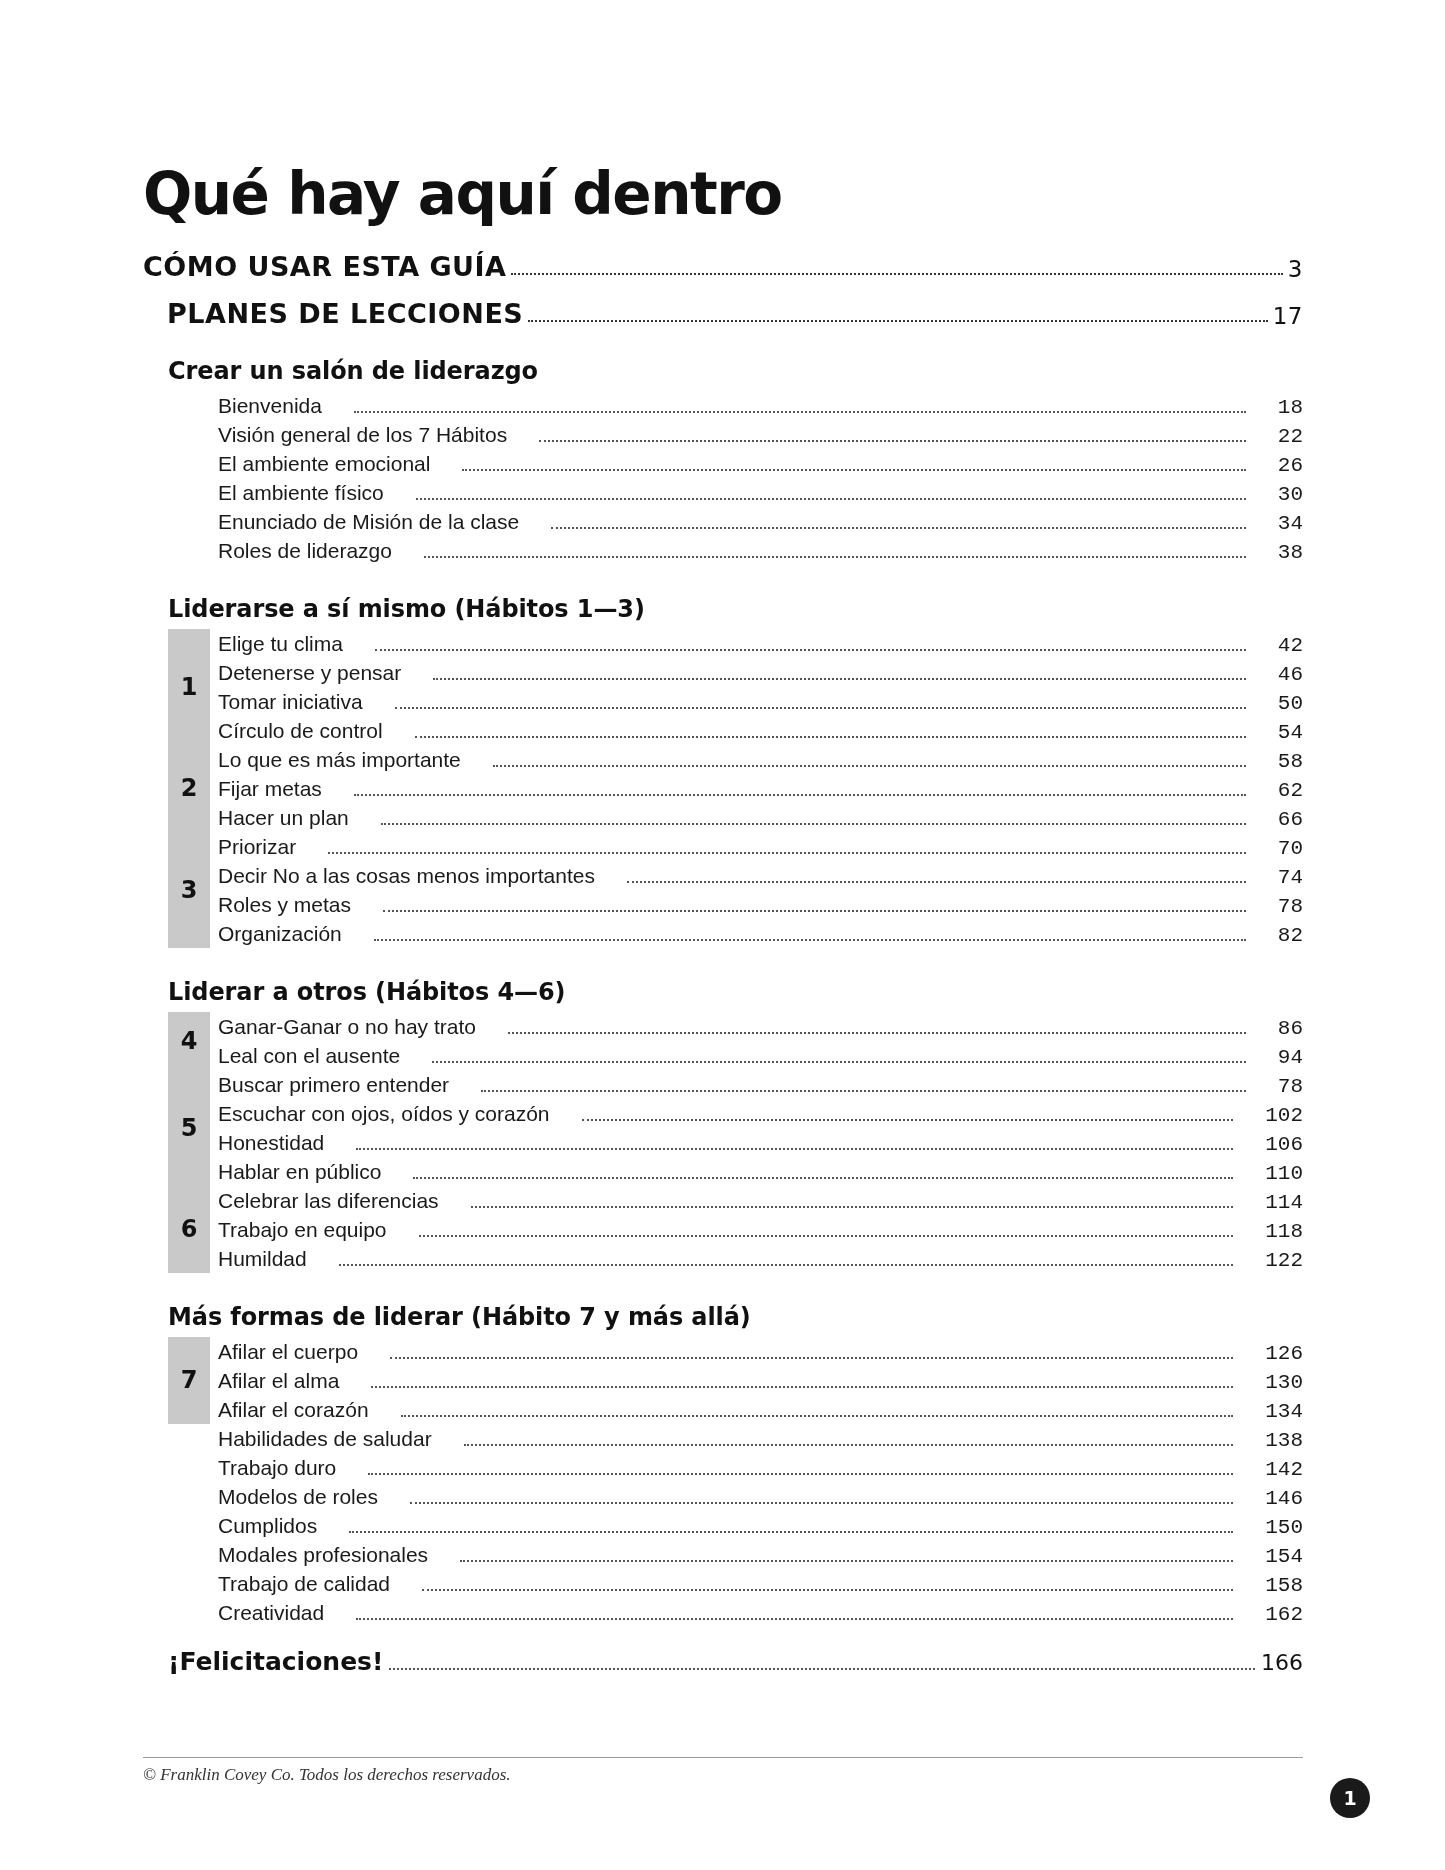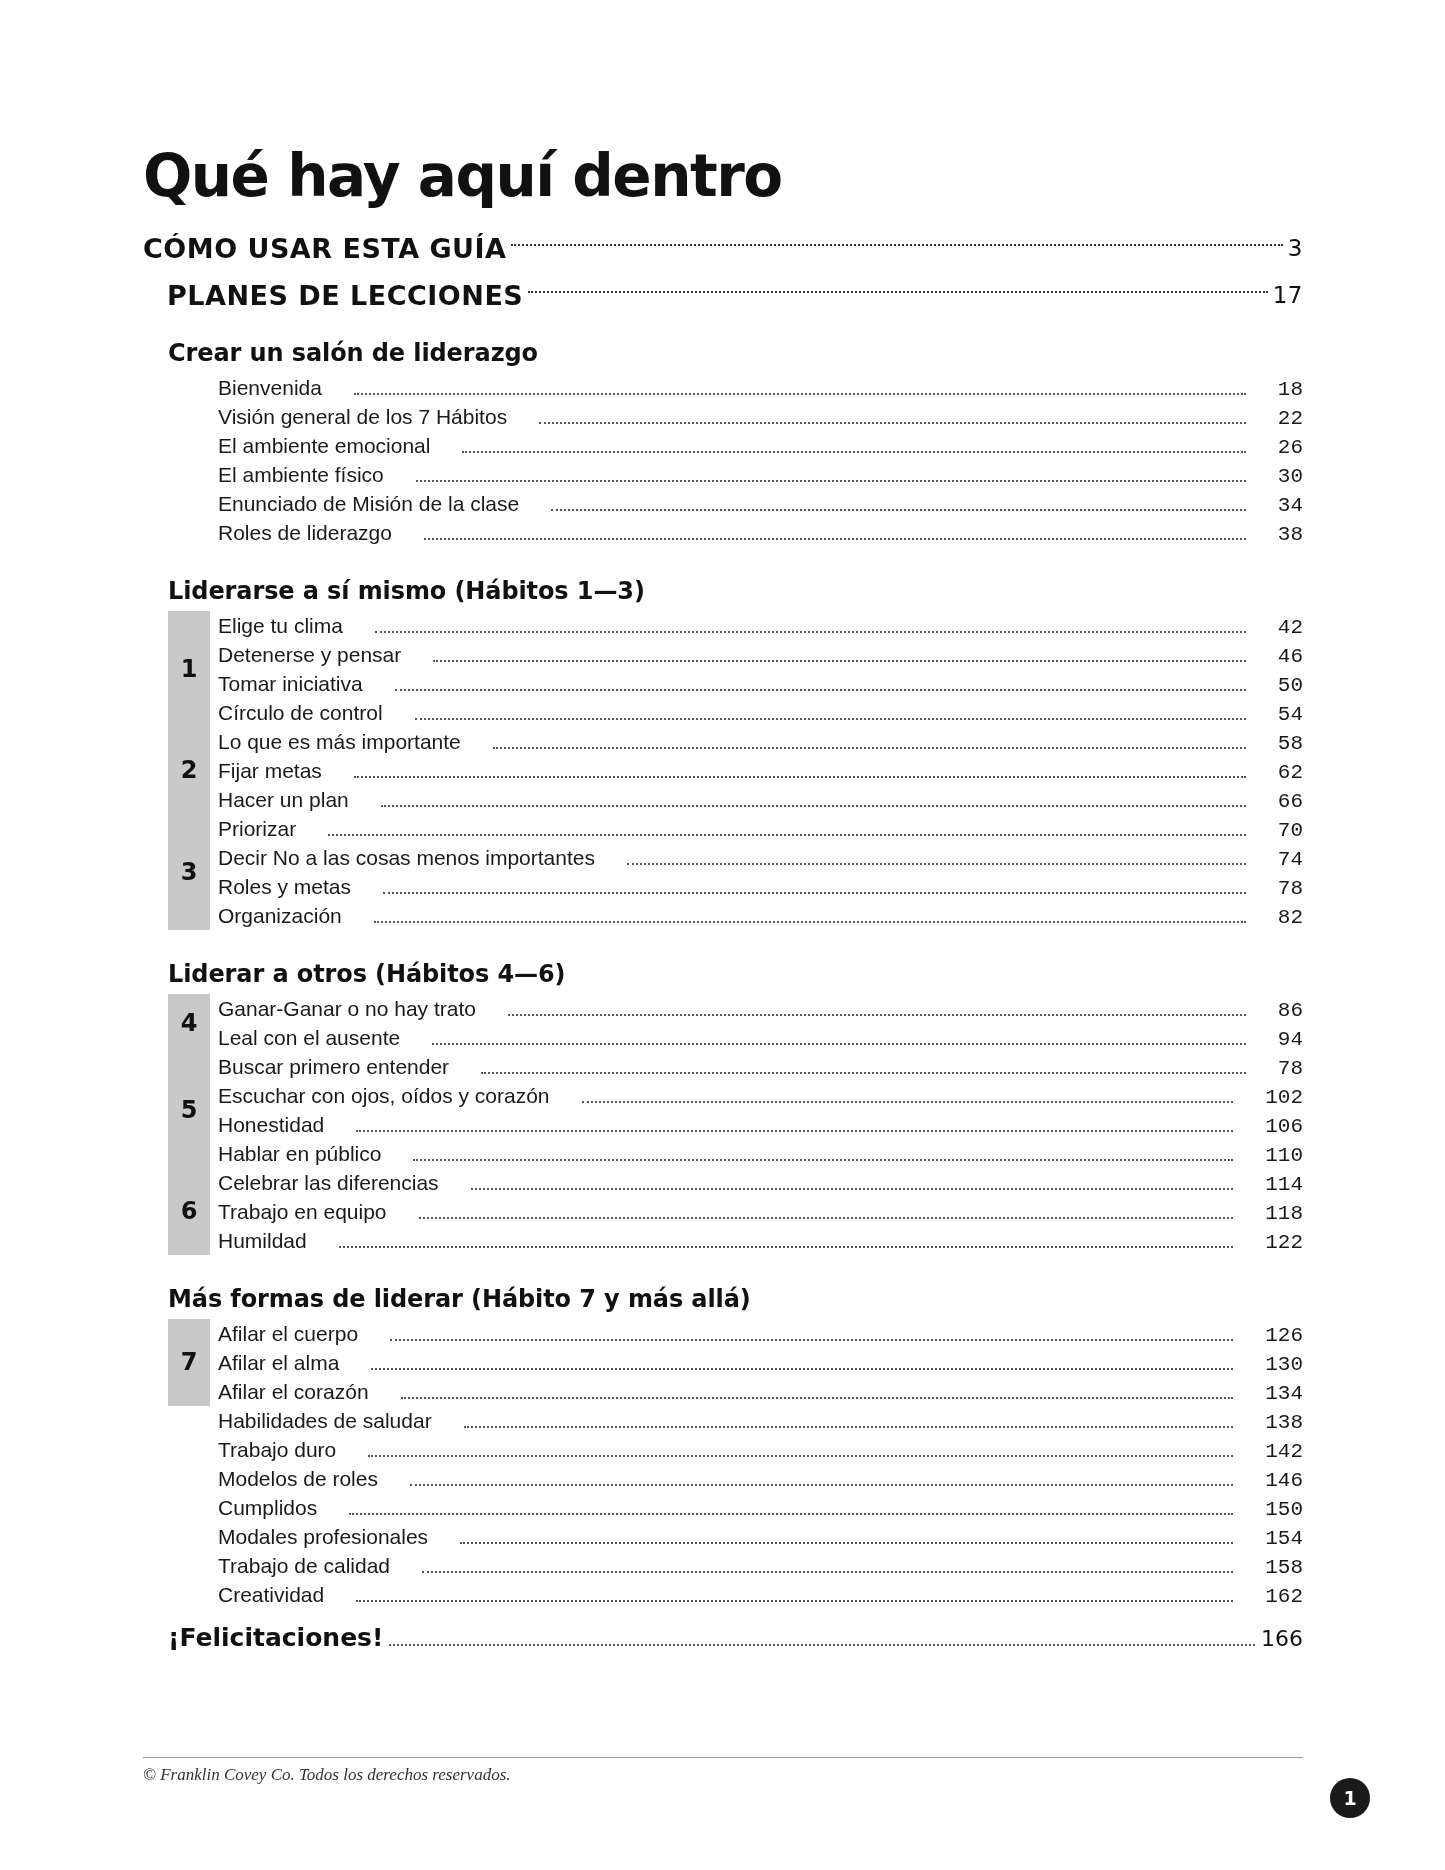--- a/index.html
+++ b/index.html
@@ -17,39 +17,39 @@
   }
   .page {
     position: absolute;
     left: 0; top: 0;
     width: 1445px;
     height: 1870px;
   }
   .content {
     position: absolute;
     left: 143px;
-    top: 146px;
+    top: 164px;
     width: 1160px;
   }
 
   
   .doc-title {
     font-family: "DejaVu Sans", sans-serif;
     font-size: 58px;
     font-weight: bold;
     letter-spacing: -1.5px;
     color: #111111;
     margin: 0 0 26px 0;
     line-height: 1.05;
   }
 
   
   .toc-top {
     display: flex;
-    align-items: center;
+    align-items: flex-end;
     margin-bottom: 16px;
     font-family: "DejaVu Sans", sans-serif;
     font-size: 27px;
     font-weight: bold;
     letter-spacing: 0.5px;
     color: #111111;
   }
   .toc-top .lbl { white-space: nowrap; }
   .toc-top .dots {
     flex: 1;
@@ -114,21 +114,21 @@
     margin-right: 8px;
   }
   .habit-badge.empty { background: transparent; }
   .habit-rows { flex: 1; }
 
   
   .final-row {
     display: flex;
     align-items: baseline;
     margin-left: 25px;
-    margin-top: 14px;
+    margin-top: 20px;
     font-family: "DejaVu Sans", sans-serif;
     font-size: 25px;
     font-weight: bold;
     color: #111111;
   }
   .final-row .dots {
     flex: 1;
     border-bottom: 2.2px dotted #555;
     margin: 0 6px 7px 6px;
     height: 1px;

